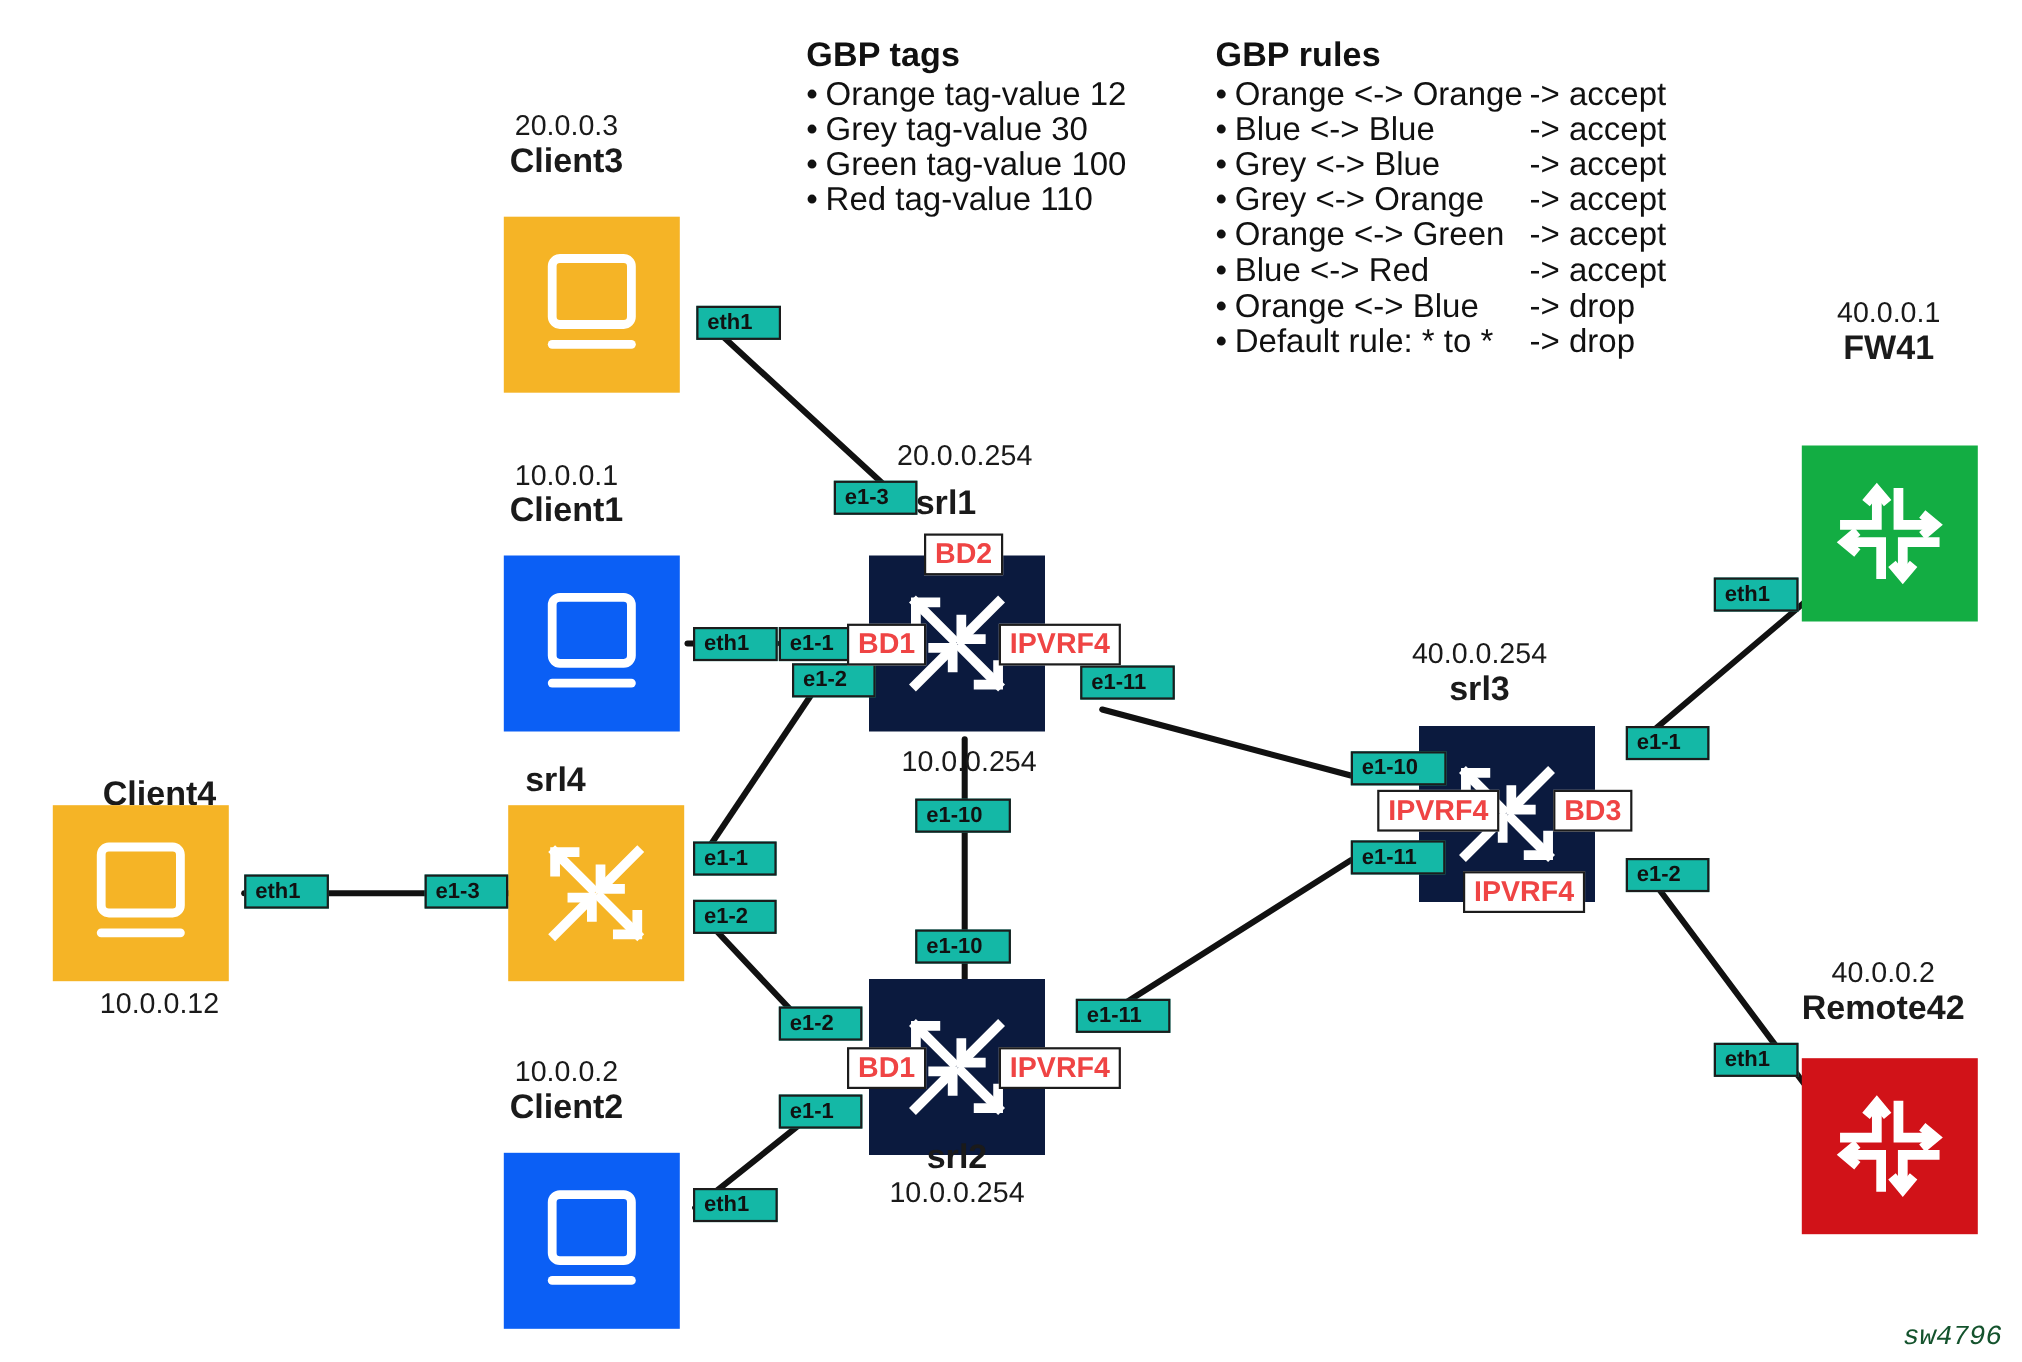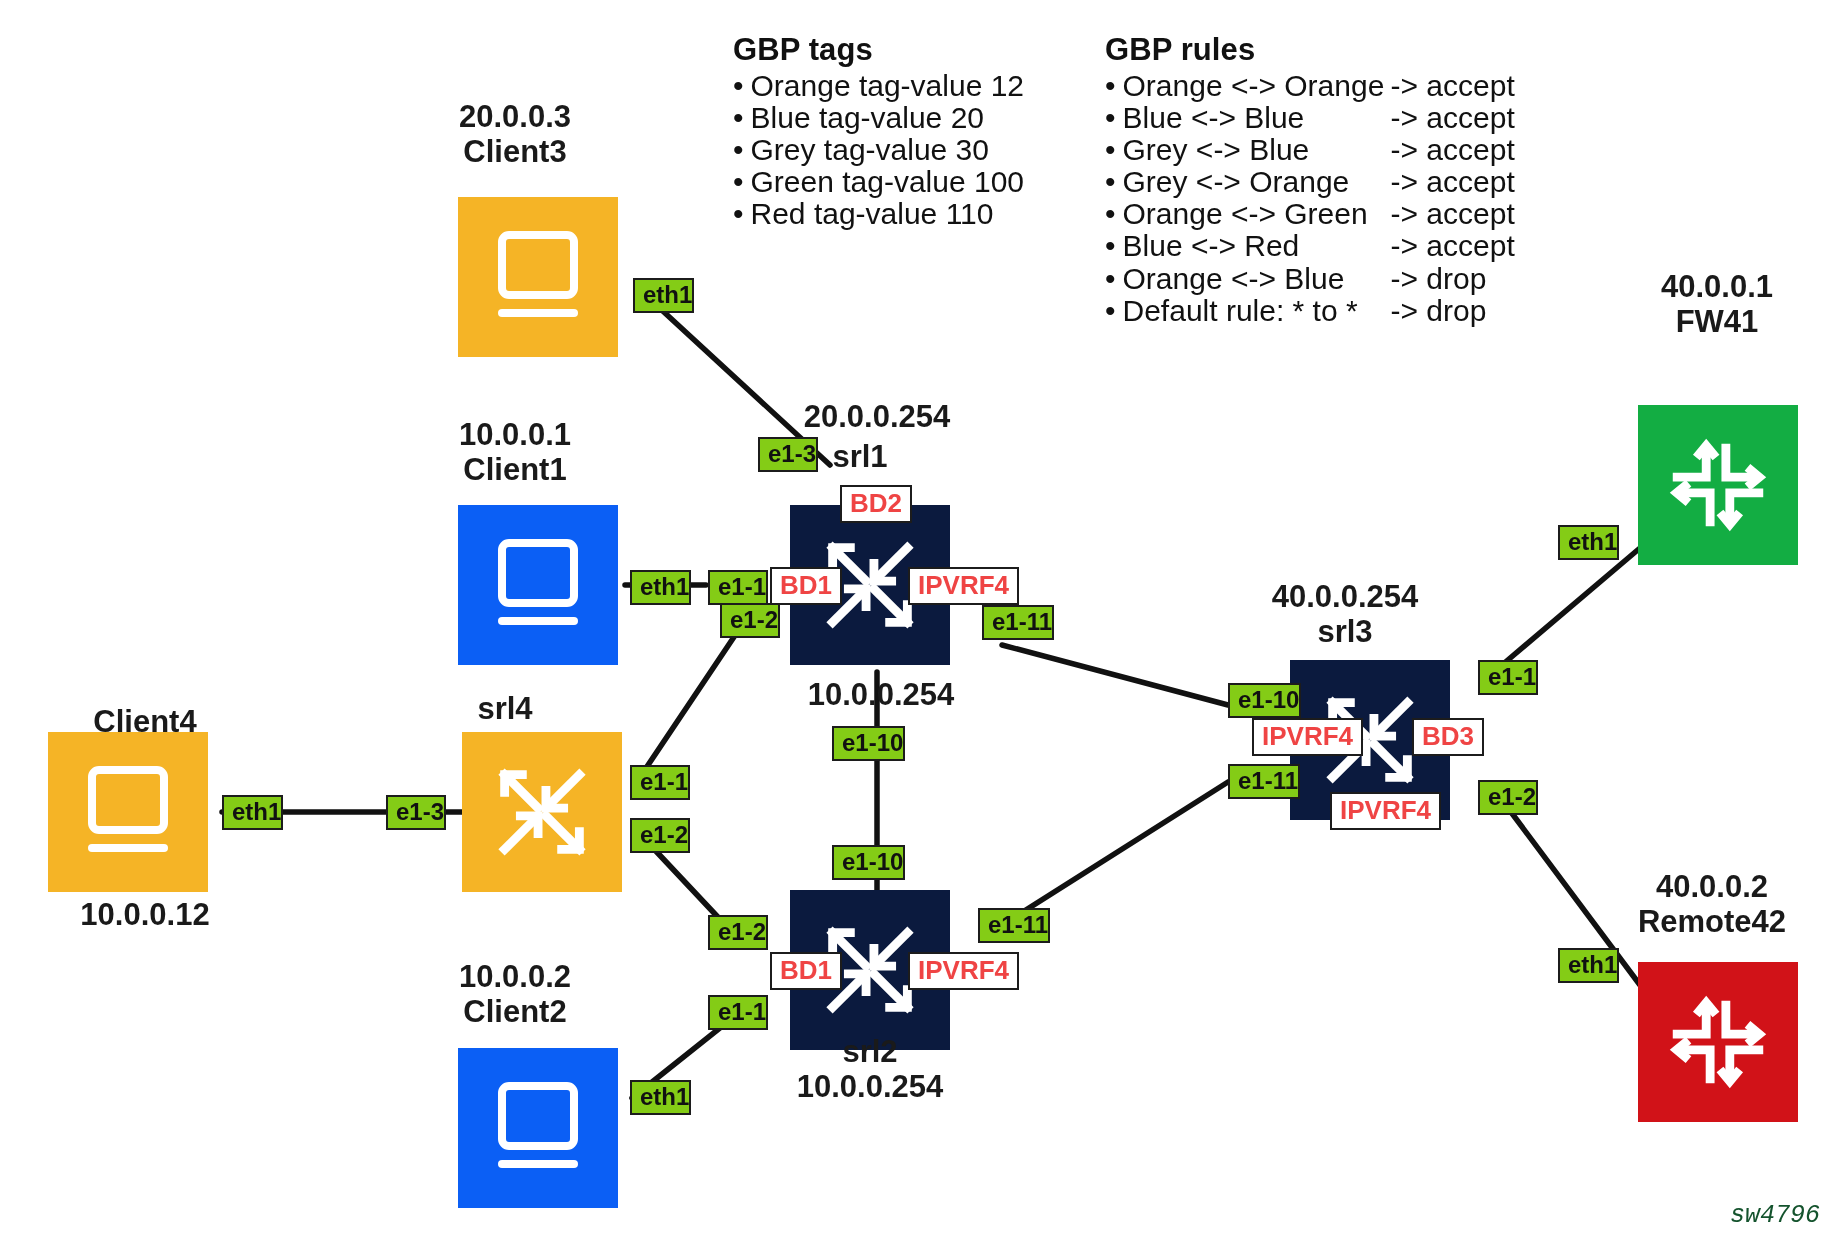--- a/index.html
+++ b/index.html
@@ -32,37 +32,37 @@
     justify-content: center;
   }
   .cap {
     position: absolute;
     text-align: center;
     white-space: nowrap;
     color: #1a1a1a;
     line-height: 1.12;
   }
   .cap .ip {
-    font-size: 31px;
-    font-weight: 700;
+    font-size: 26px;
+    font-weight: 400;
     display: block;
   }
   .cap .nm {
     font-size: 31px;
     font-weight: bold;
     display: block;
   }
   .port {
     position: absolute;
-    background: #84cc16;
+    background: #14b8a6;
     border: 2.4px solid #1c1c1c;
     color: #111111;
-    font-size: 24px;
+    font-size: 20px;
     font-weight: bold;
-    padding: 3px 0 4px 8px;
+    padding: 3px 24px 4px 8px;
     white-space: nowrap;
     line-height: 1;
     z-index: 6;
     box-sizing: border-box;
   }
   .svcbadge {
     position: absolute;
     background: #ffffff;
     border: 2.6px solid #1c1c1c;
     color: #ef4444;
@@ -138,21 +138,20 @@
       <line x1="1502" y1="665" x2="1640" y2="548"></line>
 
       <line x1="1502" y1="800" x2="1640" y2="985"></line>
     </g>
   </svg>
 
   <div class="legend" style="left:733px; top:32px;">
     <h4>GBP tags</h4>
     <ul>
       <li><span class="bullet">•</span><span>Orange tag-value 12</span></li>
-      <li><span class="bullet">•</span><span>Blue tag-value 20</span></li>
       <li><span class="bullet">•</span><span>Grey tag-value 30</span></li>
       <li><span class="bullet">•</span><span>Green tag-value 100</span></li>
       <li><span class="bullet">•</span><span>Red tag-value 110</span></li>
     </ul>
   </div>
 
   <div class="legend" style="left:1105px; top:32px;">
     <h4>GBP rules</h4>
     <ul>
       <li><span class="bullet">•</span><span class="rule-pair">Orange &lt;-&gt; Orange</span><span>-&gt; accept</span></li>

